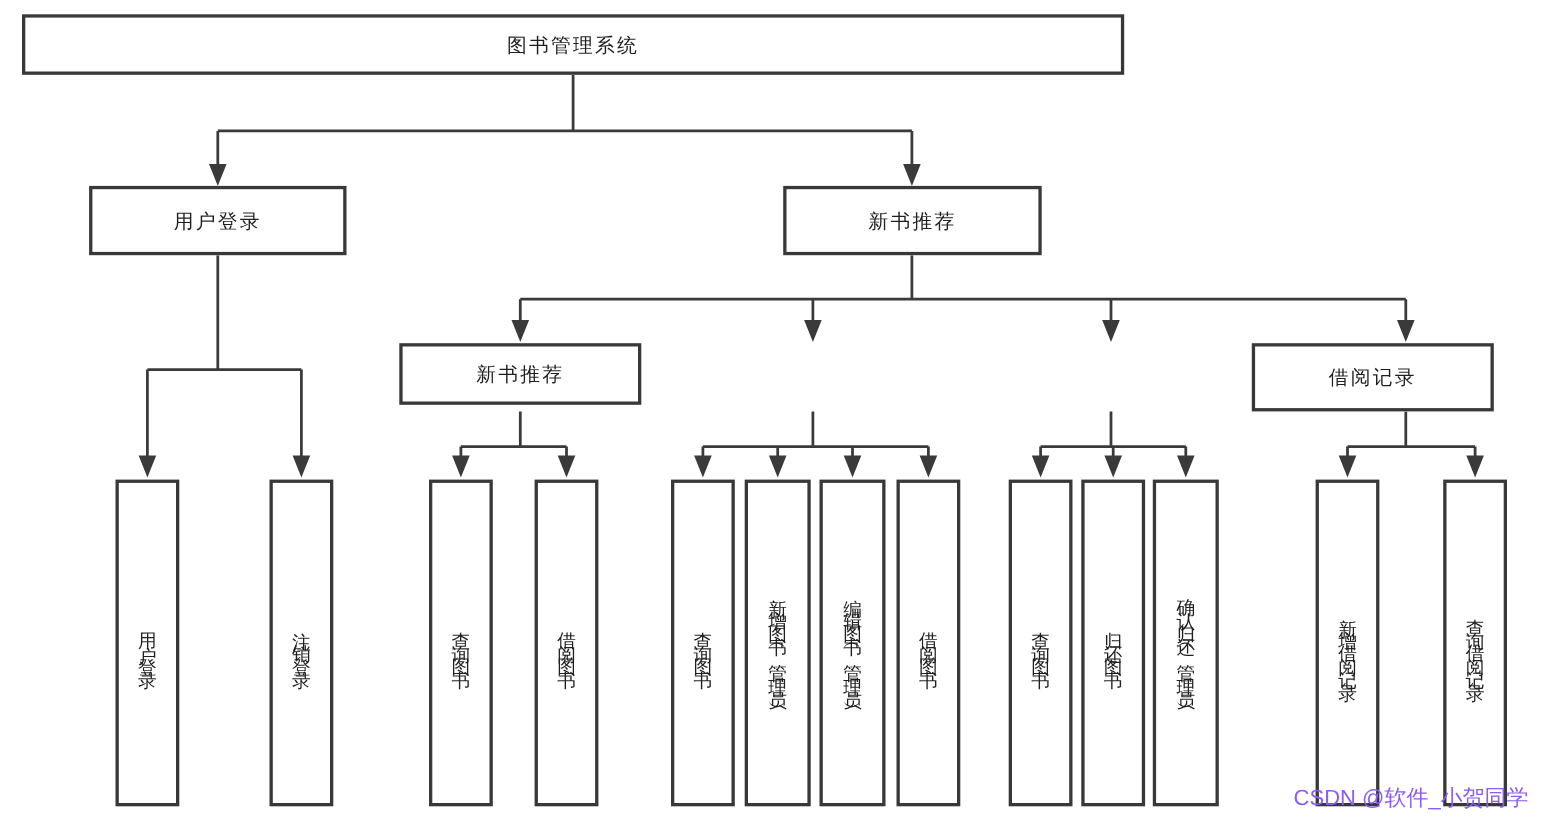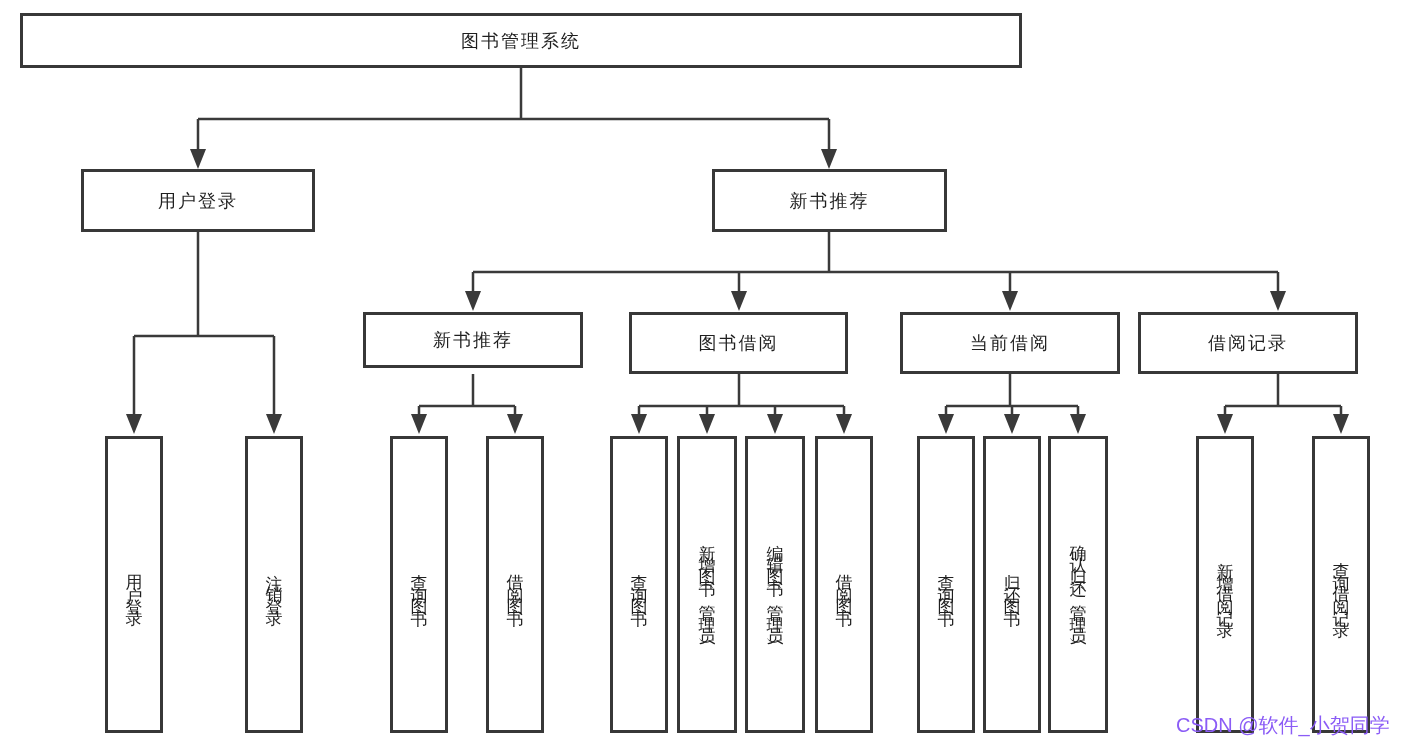--- a/index.html
+++ b/index.html
@@ -87,22 +87,20 @@
       <polygon points="1333,414 1349,414 1341,434"></polygon>
     </g>
   </svg>
 
   <div class="node h" style="left:20px;top:13px;width:1002px;height:55px">图书管理系统</div>
 
   <div class="node h" style="left:81px;top:169px;width:234px;height:63px">用户登录</div>
   <div class="node h" style="left:712px;top:169px;width:235px;height:63px">新书推荐</div>
 
   <div class="node h" style="left:363px;top:312px;width:220px;height:56px">新书推荐</div>
-  <div class="node h" style="left:629px;top:312px;width:219px;height:62px">图书借阅</div>
-  <div class="node h" style="left:900px;top:312px;width:220px;height:62px">当前借阅</div>
   <div class="node h" style="left:1138px;top:312px;width:220px;height:62px">借阅记录</div>
 
   <div class="node v" style="left:105px;top:436px;width:58px;height:297px">用户登录</div>
   <div class="node v" style="left:245px;top:436px;width:58px;height:297px">注销登录</div>
 
   <div class="node v" style="left:390px;top:436px;width:58px;height:297px">查询图书</div>
   <div class="node v" style="left:486px;top:436px;width:58px;height:297px">借阅图书</div>
 
   <div class="node v" style="left:610px;top:436px;width:58px;height:297px">查询图书</div>
   <div class="node v" style="left:677px;top:436px;width:60px;height:297px">新增图书（管理员）</div>

